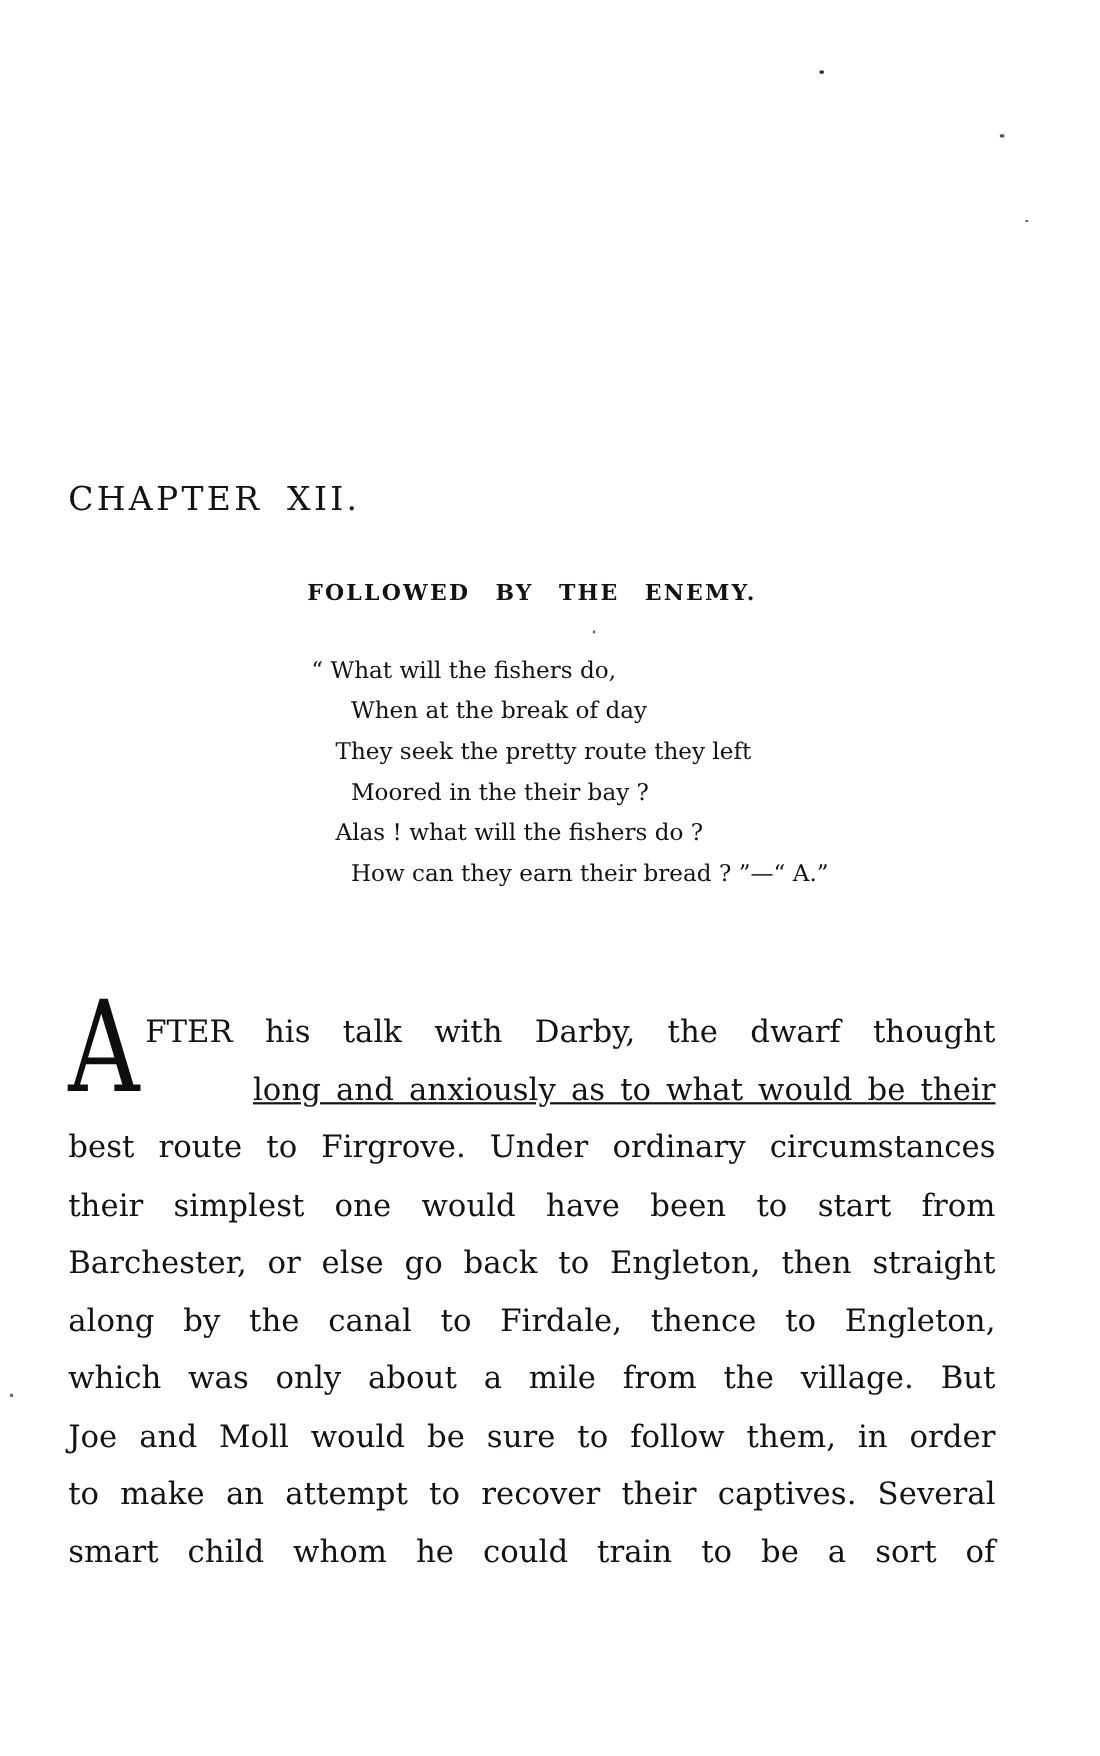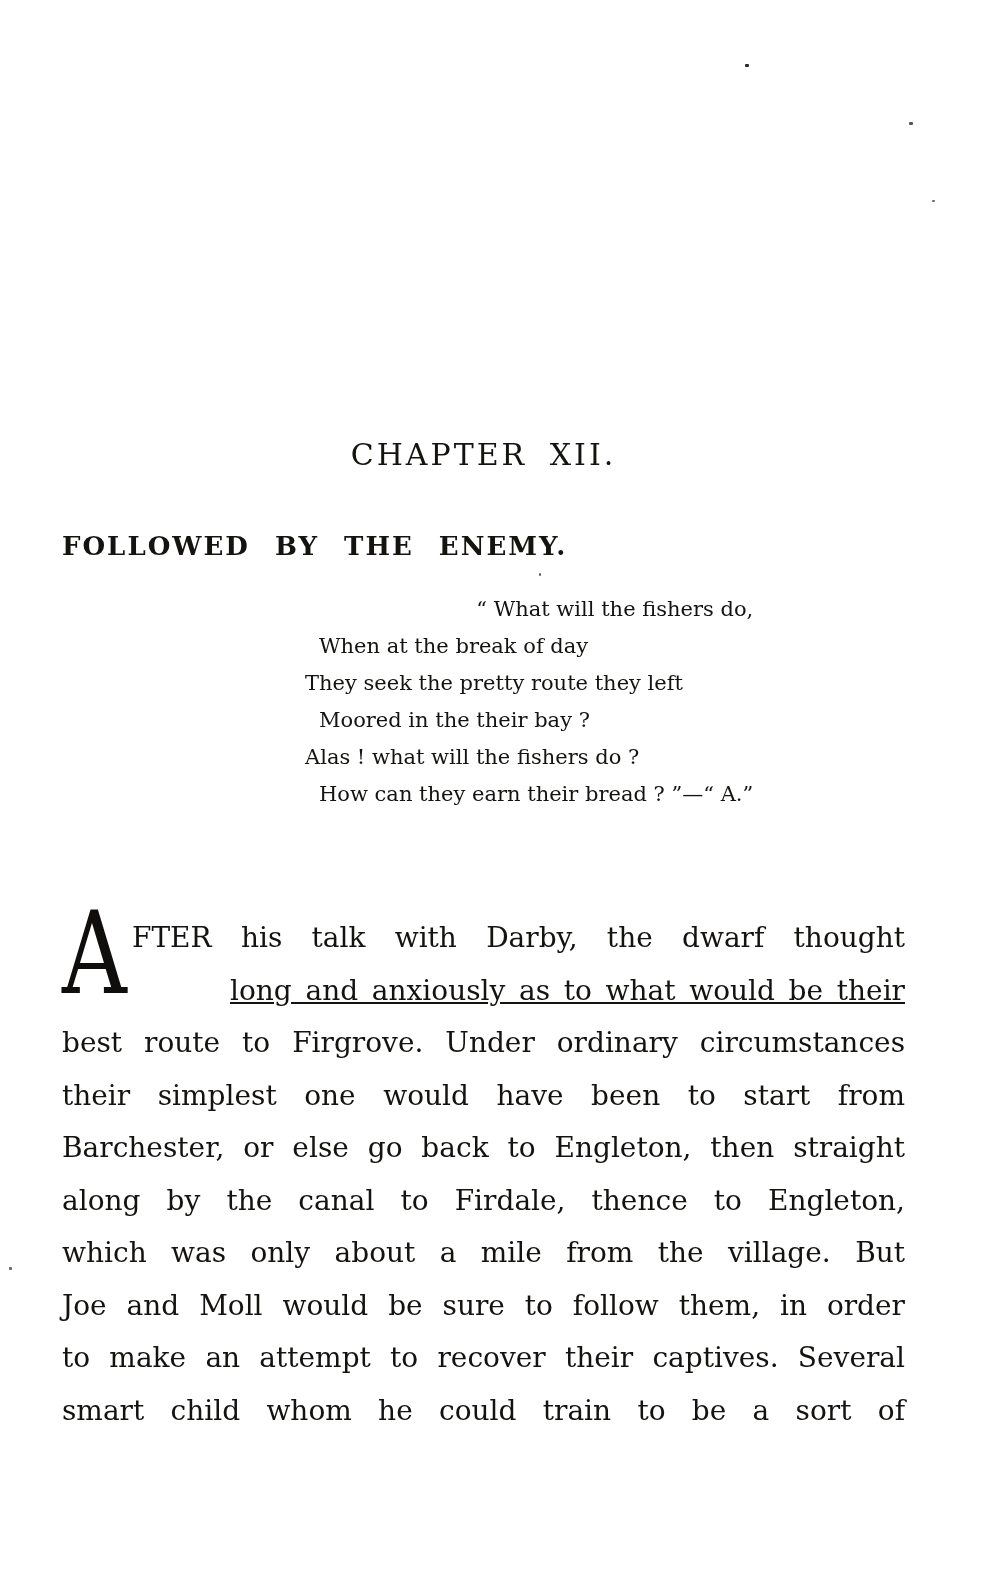--- a/index.html
+++ b/index.html
@@ -9,46 +9,46 @@
     height:1596px;
     background:#ffffff;
     color:#151310;
     font-family:"DejaVu Serif", serif;
     overflow:hidden;
   }
   
   .chapter-heading{
     position:absolute;
     top:417px; left:62px; width:843px;
-    text-align:center;
     font-size:30px;
     letter-spacing:3px;
     word-spacing:10px;
     font-weight:normal;
     white-space:nowrap;
   }
   .section-title{
     position:absolute;
     top:509px; left:62px; width:843px;
-    font-size:26px;
+    text-align:center;
+    font-size:20px;
     font-weight:bold;
     letter-spacing:2px;
     word-spacing:14px;
     white-space:nowrap;
   }
   
   .poem{
     position:absolute;
     top:591px; left:283px;
     font-size:21px;
     line-height:37px;
     white-space:nowrap;
   }
   .poem-line{margin:0;}
-  .ind-0{margin-left:0;text-align:right;}
+  .ind-0{margin-left:0;}
   .ind-s{margin-left:22px;}
   .ind-l{margin-left:36px;}
   
   .body-block{
     position:absolute;
     top:912px; left:62px; width:843px;
     font-size:28px;
     line-height:52.5px;
   }
   .body-line{

